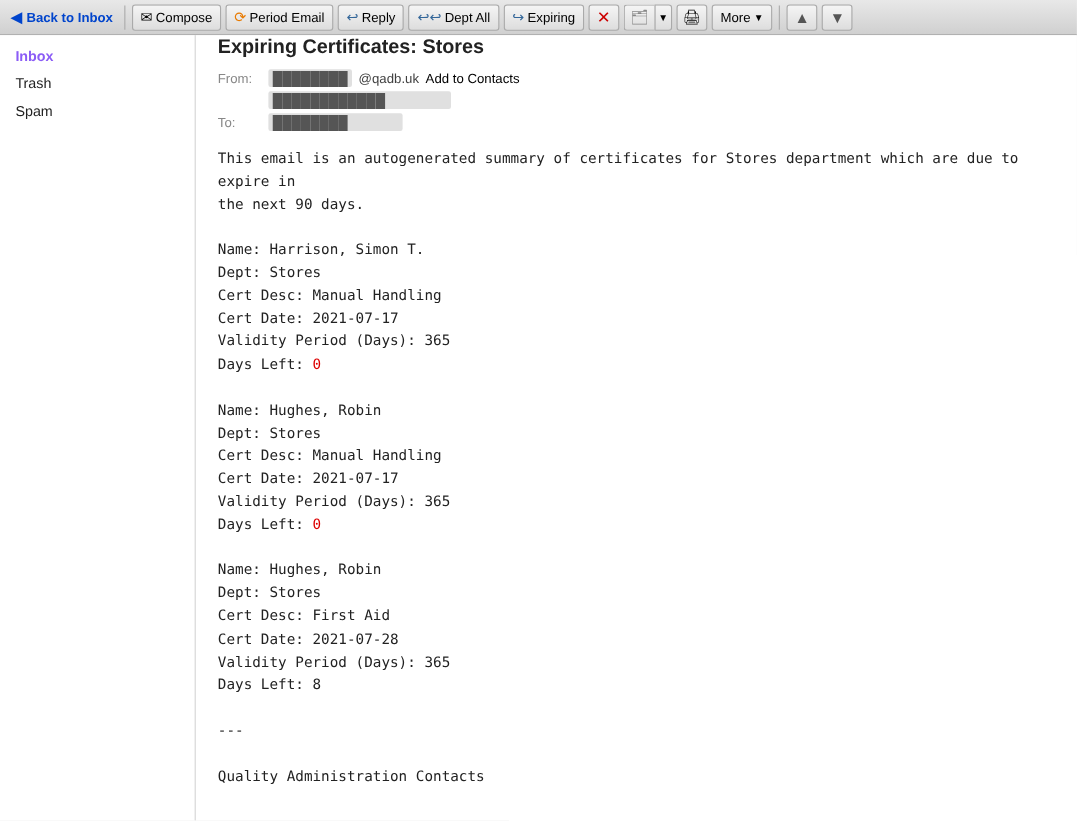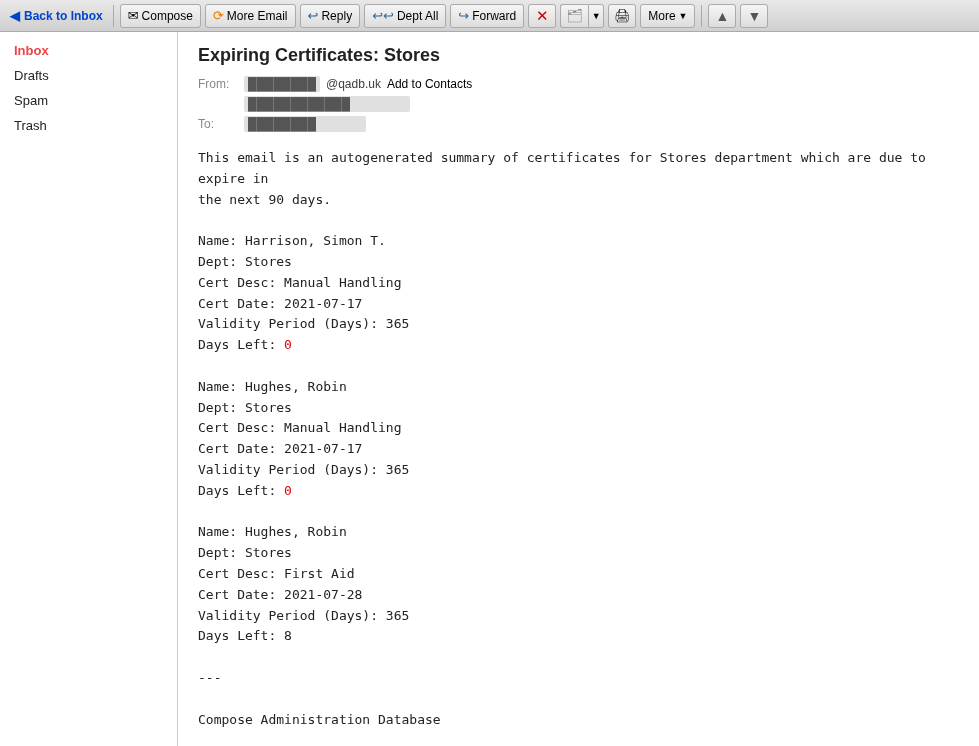--- a/index.html
+++ b/index.html
@@ -75,28 +75,28 @@
       flex-shrink: 0;
     }
     .sidebar-item {
       display: block;
       padding: 5px 14px;
       font-size: 13px;
       cursor: pointer;
       color: #222;
       text-decoration: none;
     }
-    .sidebar-item.active { font-weight: bold; color: #ef4444; }
+    .sidebar-item.active { font-weight: bold; color: #8b5cf6; }
 
     
     #email-area {
       flex: 1;
       background: #fff;
       overflow-y: auto;
-      padding: 13px 20px;
+      padding: 0 20px;
     }
 
     #email-subject {
       font-size: 18px;
       font-weight: bold;
       margin-bottom: 10px;
       color: #222;
     }
 
     .email-meta {
@@ -155,33 +155,33 @@
     <span style="color:#0044cc; font-size:13px;">◀</span>
     <span>Back to Inbox</span>
   </a>
   <div class="toolbar-sep"></div>
   <button class="toolbar-btn">
     <span style="font-size:13px;">✉</span>
     <span>Compose</span>
   </button>
   <button class="toolbar-btn">
     <span style="color:#e87a00; font-size:13px;">⟳</span>
-    <span>More Email</span>
+    <span>Period Email</span>
   </button>
   <button class="toolbar-btn">
     <span style="color:#336699; font-size:13px;">↩</span>
     <span>Reply</span>
   </button>
   <button class="toolbar-btn">
     <span style="color:#336699; font-size:13px;">↩↩</span>
     <span>Dept All</span>
   </button>
   <button class="toolbar-btn">
     <span style="color:#336699; font-size:13px;">↪</span>
-    <span>Forward</span>
+    <span>Expiring</span>
   </button>
   <button class="toolbar-icon-btn" style="color:#cc0000; font-size:15px;">✕</button>
   <div style="display:flex; align-items:center; gap:0;">
     <button class="toolbar-icon-btn" style="border-radius:3px 0 0 3px; border-right:none;">
       <span style="font-size:13px; color:#888;">🗂</span>
     </button>
     <button class="toolbar-icon-btn" style="border-radius:0 3px 3px 0; width:16px;">
       <span style="font-size:9px;">▼</span>
     </button>
   </div>
@@ -198,23 +198,22 @@
   </button>
   <button class="toolbar-icon-btn">
     <span style="font-size:14px; color:#555;">▼</span>
   </button>
 </div>
 
 <div id="main">
 
   <nav id="sidebar">
     <a class="sidebar-item active">Inbox</a>
-    <a class="sidebar-item">Drafts</a>
+    <a class="sidebar-item">Trash</a>
     <a class="sidebar-item">Spam</a>
-    <a class="sidebar-item">Trash</a>
   </nav>
 
   <div id="email-area">
 
     <div id="email-subject">Expiring Certificates: Stores</div>
 
     <div class="email-meta">
       <span class="email-meta-label">From:</span>
       <span class="email-sender-name">████████</span>
       <span class="email-sender-email">@qadb.uk</span>
@@ -250,16 +249,16 @@
 
 <span>Name: Hughes, Robin
 Dept: Stores
 Cert Desc: First Aid
 Cert Date: 2021-07-28
 Validity Period (Days): 365
 Days Left: <span style="">8</span></span>
 
 <span>---</span>
 
-<span>Compose Administration Database</span>
+<span>Quality Administration Contacts</span>
 </div>
   </div>
 </div>
 
 </body></html>

